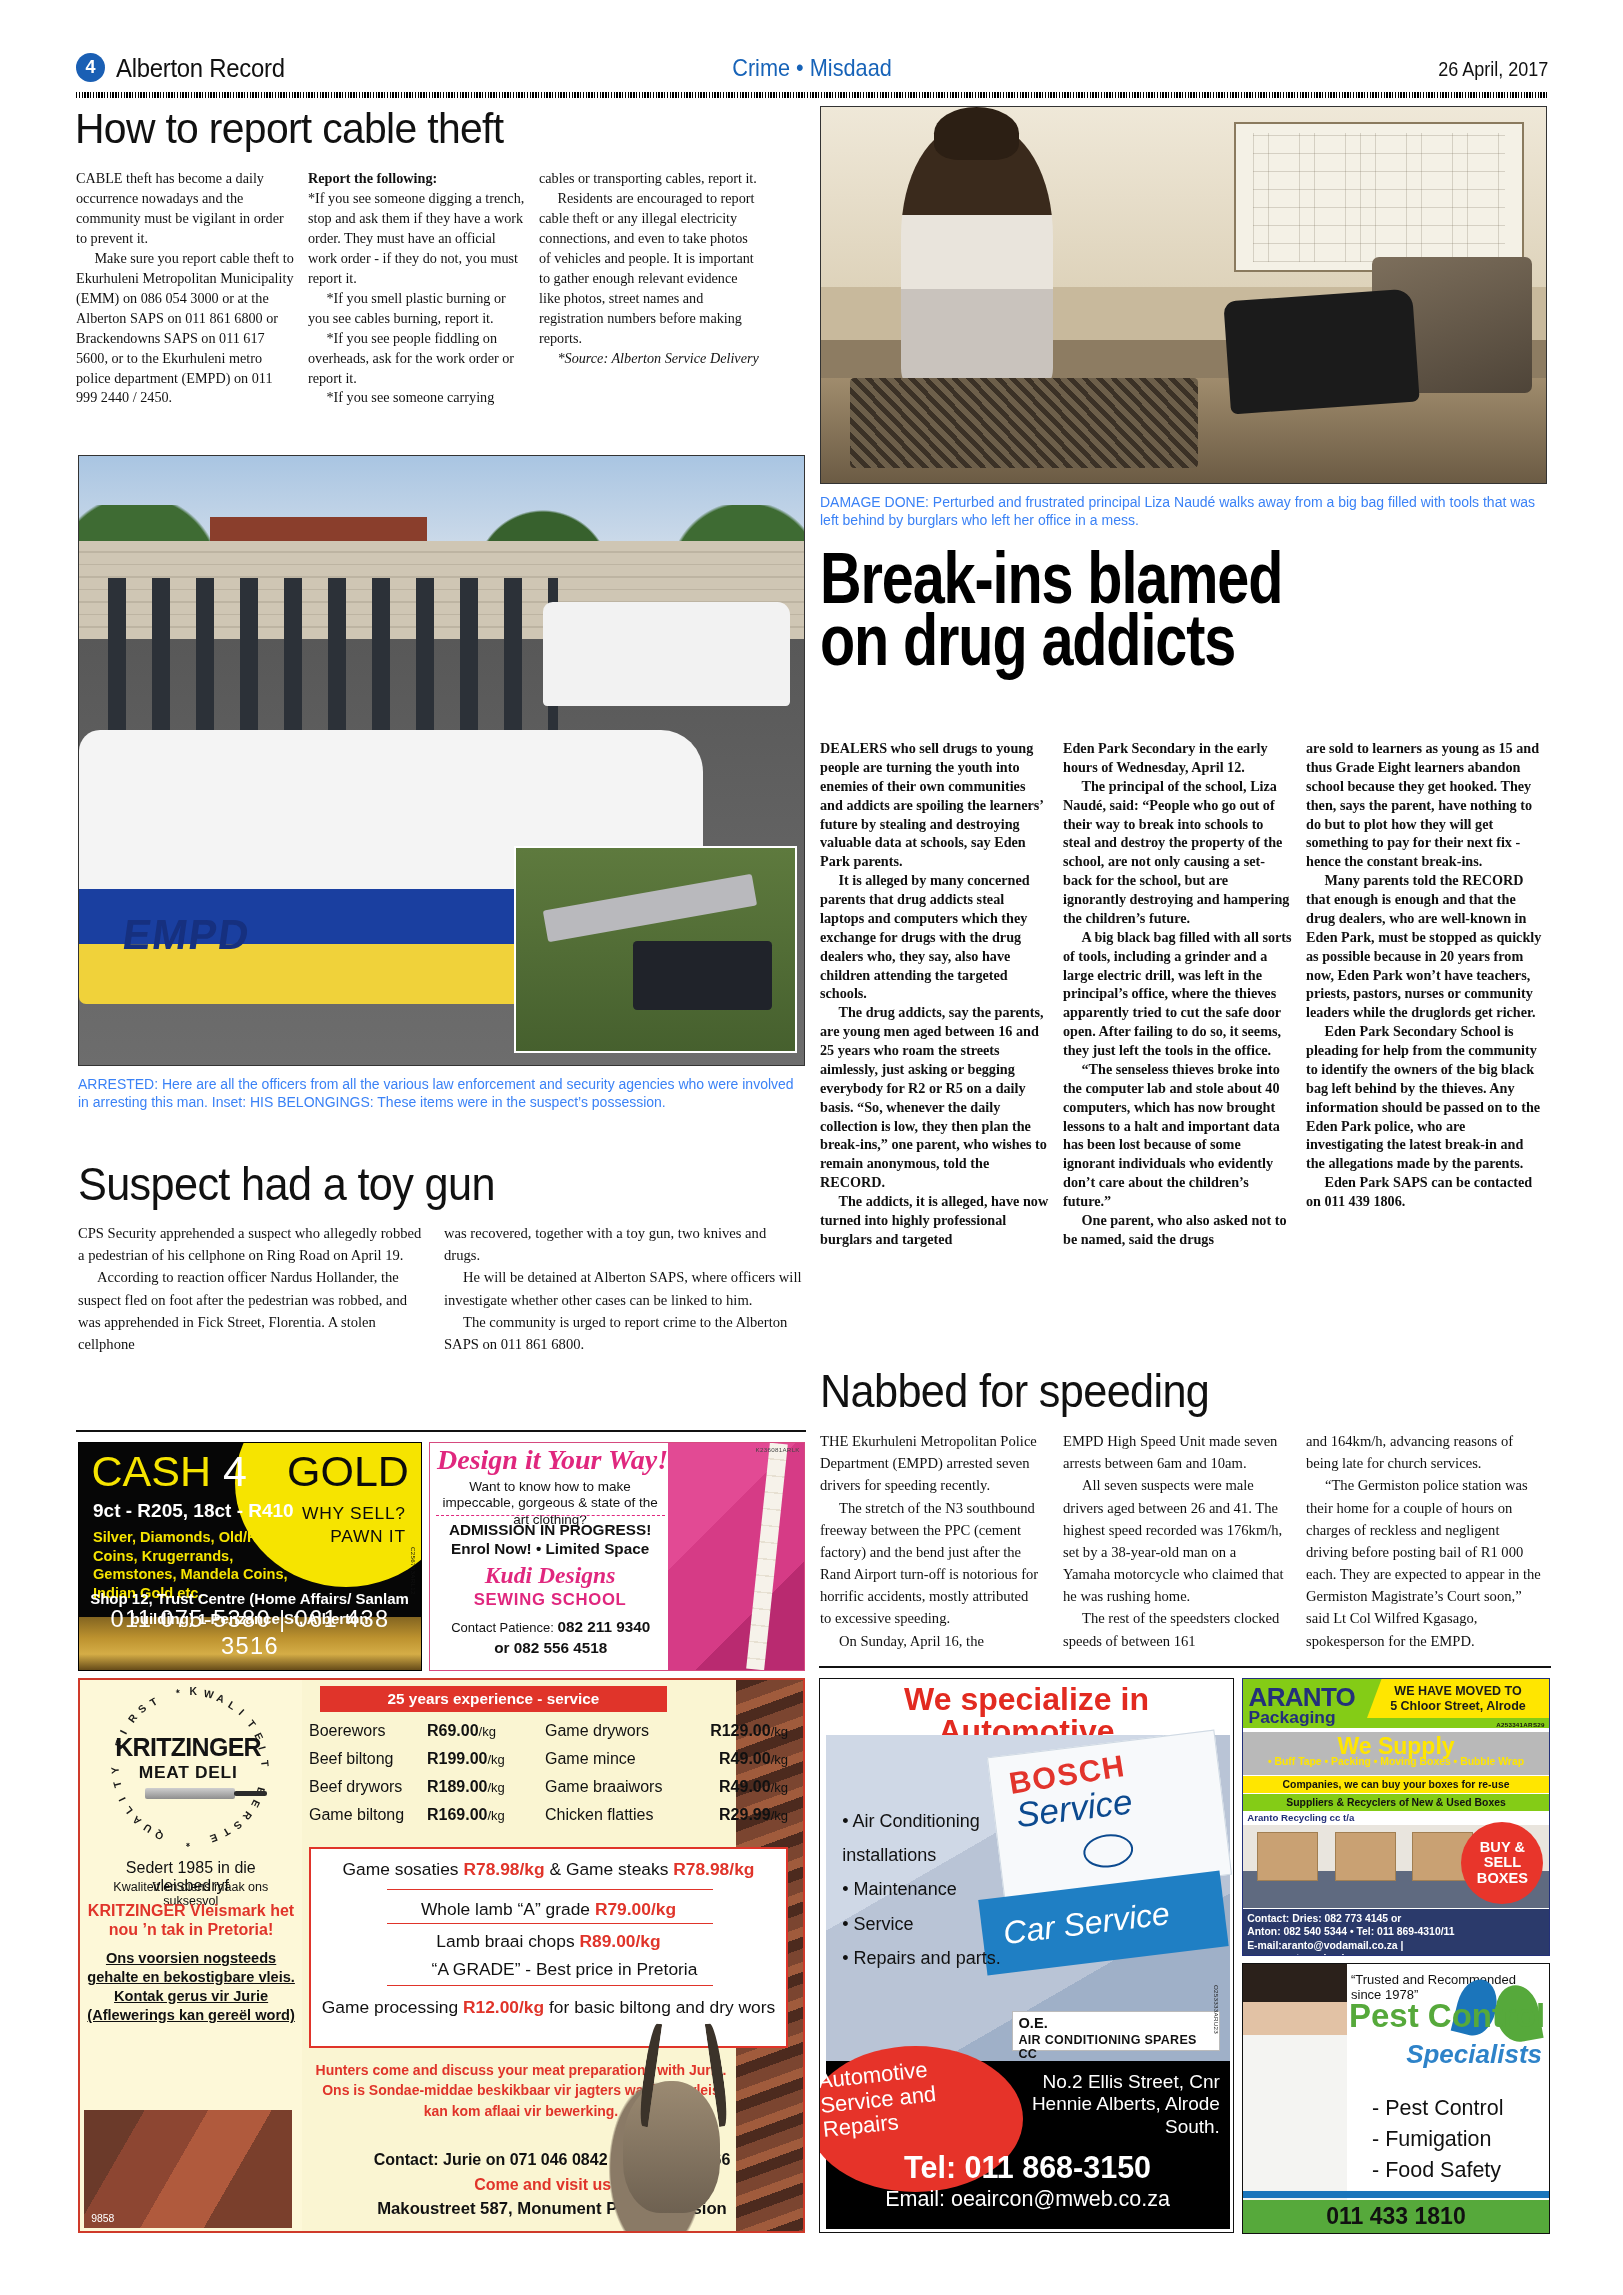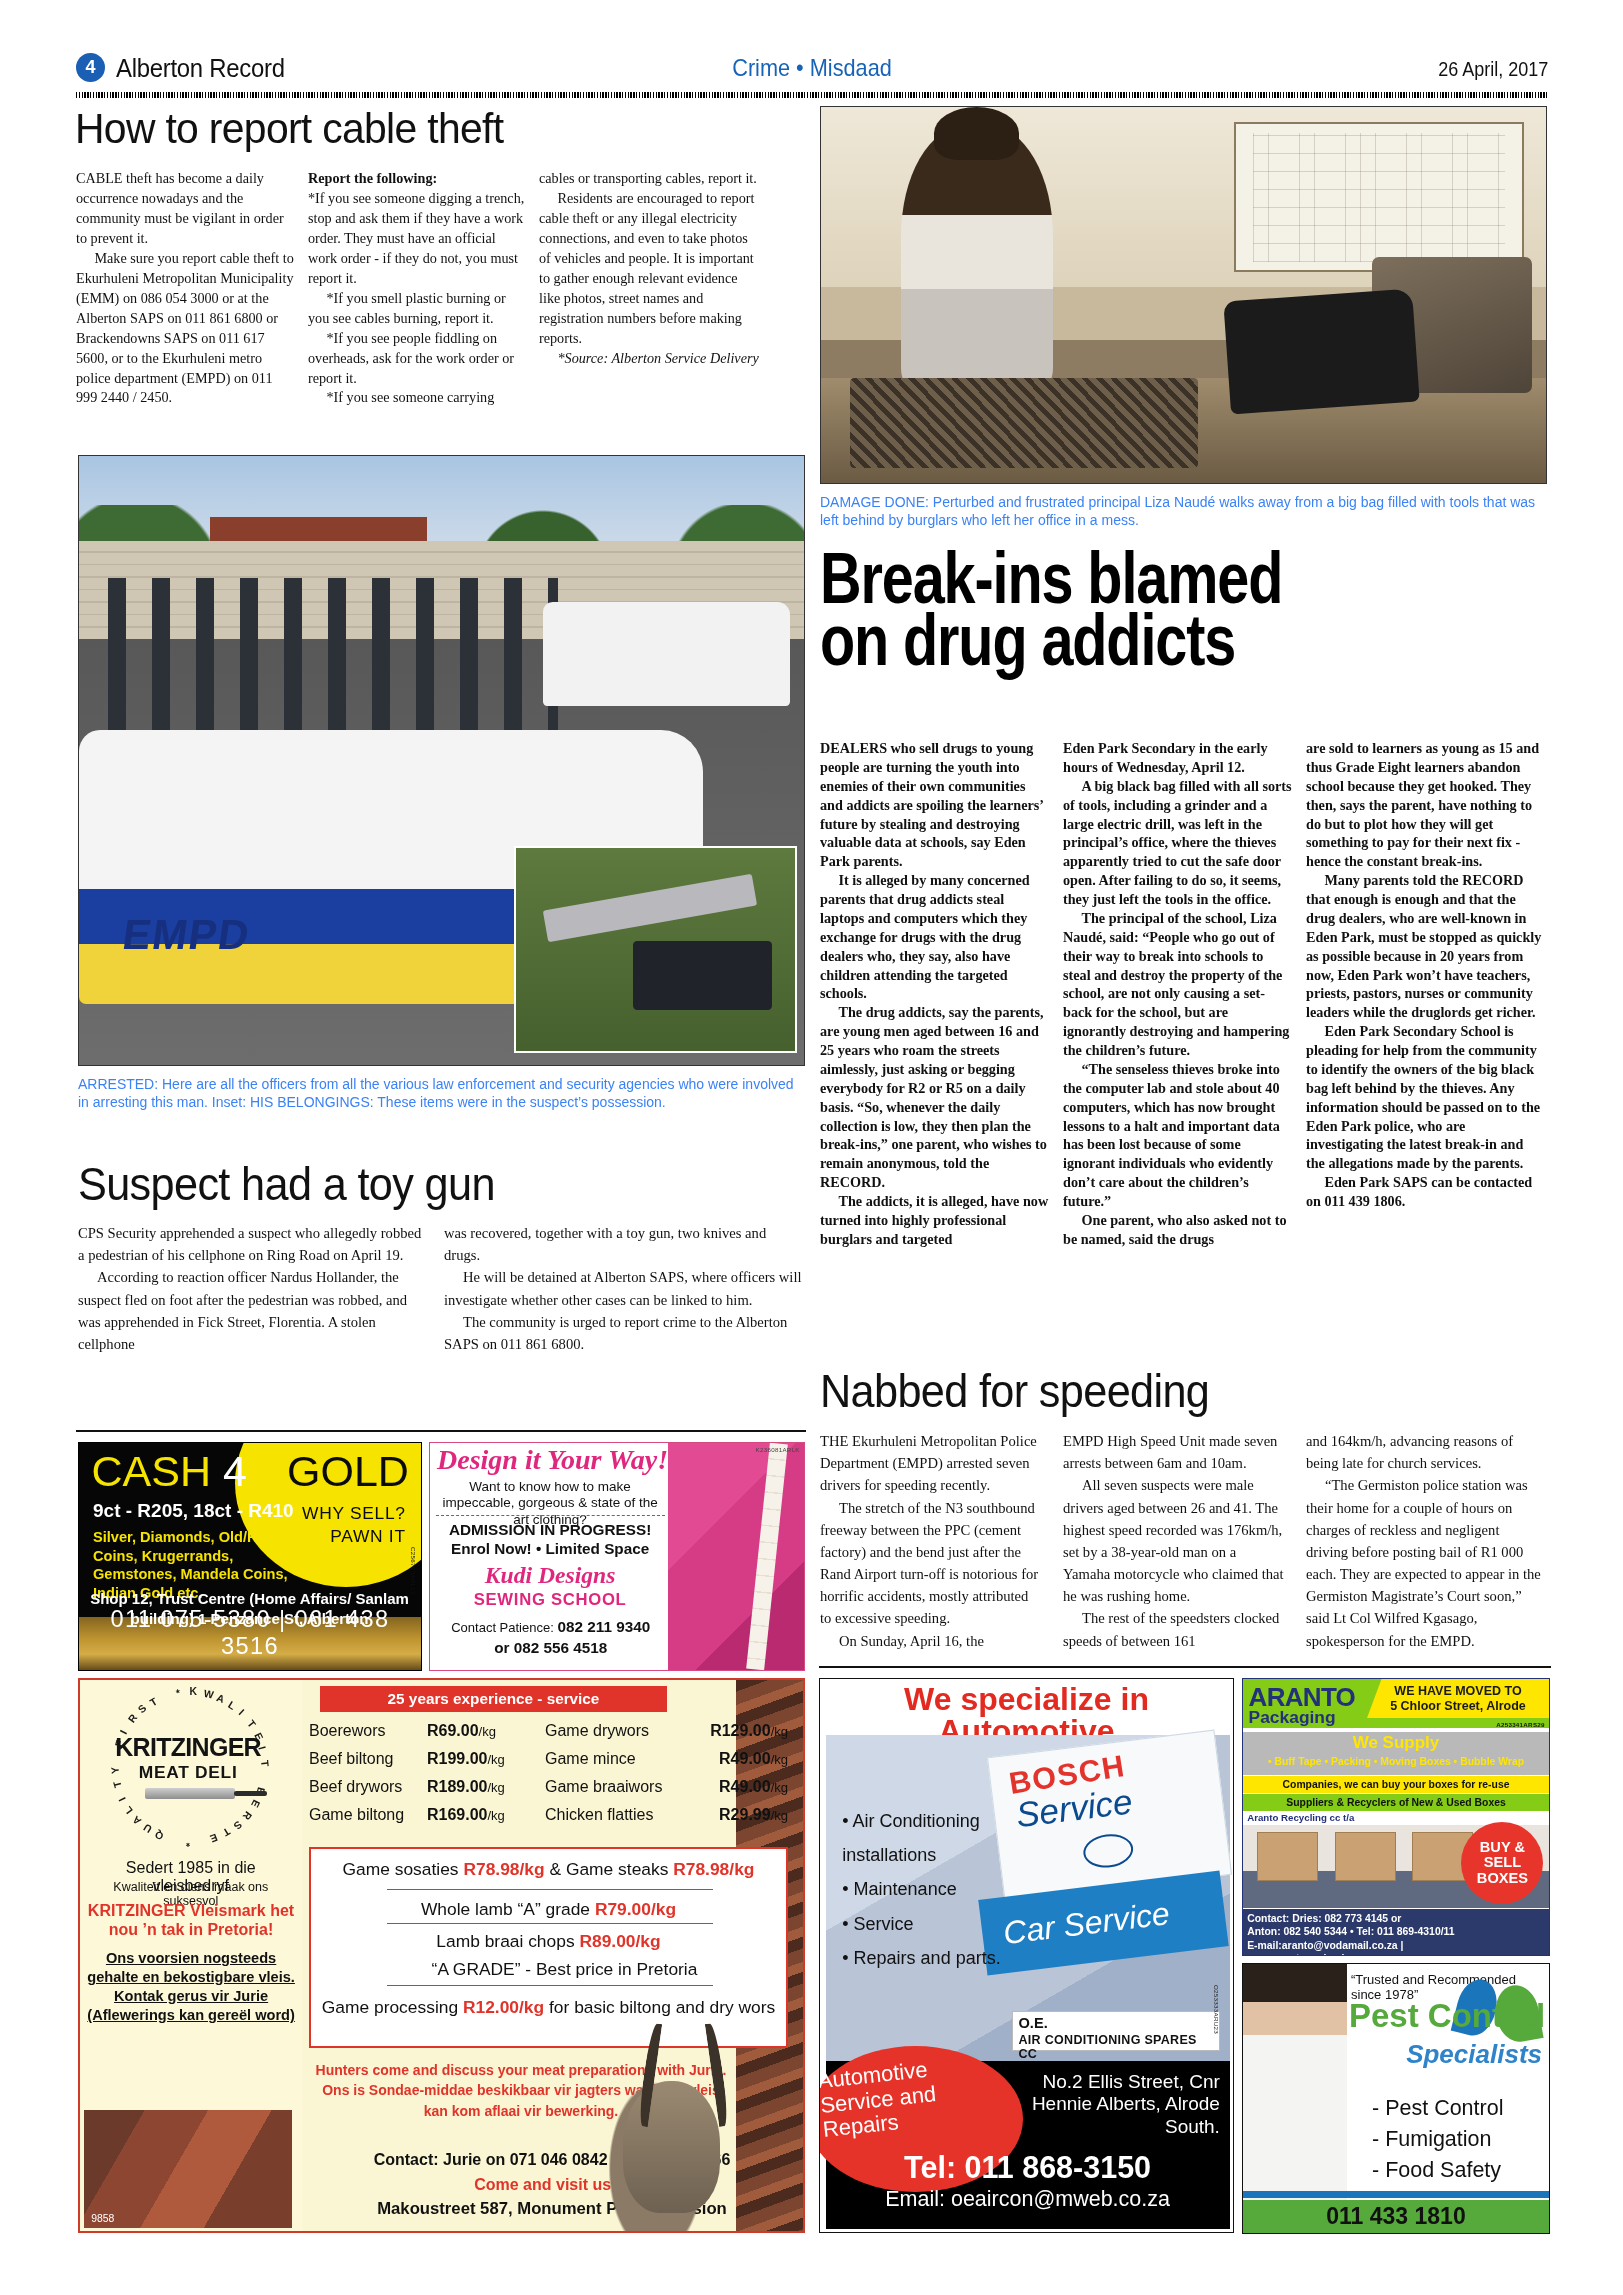--- a/index.html
+++ b/index.html
@@ -351,21 +351,21 @@
     font-weight:bold; font-size:26px; color:#23307a; letter-spacing:-0.7px;}
   .ar-logo2 { position:absolute; left:5.6px; top:28px; font-family:"Liberation Sans",sans-serif;
     font-weight:bold; font-size:17.4px; color:#23307a;}
   .ar-moved { position:absolute; right:0; top:0; width:182px; height:39px; background:#ffe600;
     clip-path: polygon(8% 0, 100% 0, 100% 100%, 0 100%);
     font-family:"Liberation Sans",sans-serif; font-weight:bold; font-size:12.5px; color:#1a1a1a;
     display:flex; flex-direction:column; align-items:center; justify-content:center; line-height:1.15;}
   #aranto-code { right:4.2px; top:42px; font-weight:bold; color:#111; }
   .ar-supply { position:absolute; left:0; top:53px; width:100%; height:43px; background:#b9b9b9; }
   .ar-supply-t { position:absolute; left:0; top:1.4px; width:100%; text-align:center;
-    font-family:"Liberation Sans",sans-serif; font-weight:bold; font-size:17px; color:#ffe600;}
+    font-family:"Liberation Sans",sans-serif; font-weight:bold; font-size:23px; color:#ffe600;}
   .ar-supply-s { position:absolute; left:0; top:23.6px; width:100%; text-align:center;
     font-family:"Liberation Sans",sans-serif; font-weight:bold; font-size:10.4px; color:#ffe600;}
   .ar-y1 { position:absolute; left:0; top:97px; width:100%; height:16.7px; background:#ffe600;
     font-family:"Liberation Sans",sans-serif; font-weight:bold; font-size:10.4px; color:#111;
     display:flex; align-items:center; justify-content:center;}
   .ar-y2 { position:absolute; left:0; top:115px; width:100%; height:16.7px; background:#84cc16;
     font-family:"Liberation Sans",sans-serif; font-weight:bold; font-size:10.4px; color:#111;
     display:flex; align-items:center; justify-content:center;}
   .ar-rec { position:absolute; left:4.2px; top:133px;
     font-family:"Liberation Sans",sans-serif; font-weight:bold; font-size:9.7px; color:#23307a;}
@@ -452,22 +452,22 @@
 </div>
 
 <div class="col serif-heavy" id="break-c1">
   <p class="first">DEALERS who sell drugs to young people are turning the youth into enemies of their own communities and addicts are spoiling the learners’ future by stealing and destroying valuable data at schools, say Eden Park parents.</p>
   <p>It is alleged by many concerned parents that drug addicts steal laptops and computers which they exchange for drugs with the drug dealers who, they say, also have children attending the targeted schools.</p>
   <p>The drug addicts, say the parents, are young men aged between 16 and 25 years who roam the streets aimlessly, just asking or begging everybody for R2 or R5 on a daily basis. “So, whenever the daily collection is low, they then plan the break-ins,” one parent, who wishes to remain anonymous, told the RECORD.</p>
   <p>The addicts, it is alleged, have now turned into highly professional burglars and targeted</p>
 </div>
 <div class="col serif-heavy" id="break-c2">
   <p class="first">Eden Park Secondary in the early hours of Wednesday, April 12.</p>
+  <p>The principal of the school, Liza Naudé, said: “People who go out of their way to break into schools to steal and destroy the property of the school, are not only causing a set-back for the school, but are ignorantly destroying and hampering the children’s future.</p>
   <p>A big black bag filled with all sorts of tools, including a grinder and a large electric drill, was left in the principal’s office, where the thieves apparently tried to cut the safe door open. After failing to do so, it seems, they just left the tools in the office.</p>
-  <p>The principal of the school, Liza Naudé, said: “People who go out of their way to break into schools to steal and destroy the property of the school, are not only causing a set-back for the school, but are ignorantly destroying and hampering the children’s future.</p>
   <p>“The senseless thieves broke into the computer lab and stole about 40 computers, which has now brought lessons to a halt and important data has been lost because of some ignorant individuals who evidently don’t care about the children’s future.”</p>
   <p>One parent, who also asked not to be named, said the drugs</p>
 </div>
 <div class="col serif-heavy" id="break-c3">
   <p class="first">are sold to learners as young as 15 and thus Grade Eight learners abandon school because they get hooked. They then, says the parent, have nothing to do but to plot how they will get something to pay for their next fix - hence the constant break-ins.</p>
   <p>Many parents told the RECORD that enough is enough and that the drug dealers, who are well-known in Eden Park, must be stopped as quickly as possible because in 20 years from now, Eden Park won’t have teachers, priests, pastors, nurses or community leaders while the druglords get richer.</p>
   <p>Eden Park Secondary School is pleading for help from the community to identify the owners of the big black bag left behind by the thieves. Any information should be passed on to the Eden Park police, who are investigating the latest break-in and the allegations made by the parents.</p>
   <p>Eden Park SAPS can be contacted on 011 439 1806.</p>
 </div>
 

